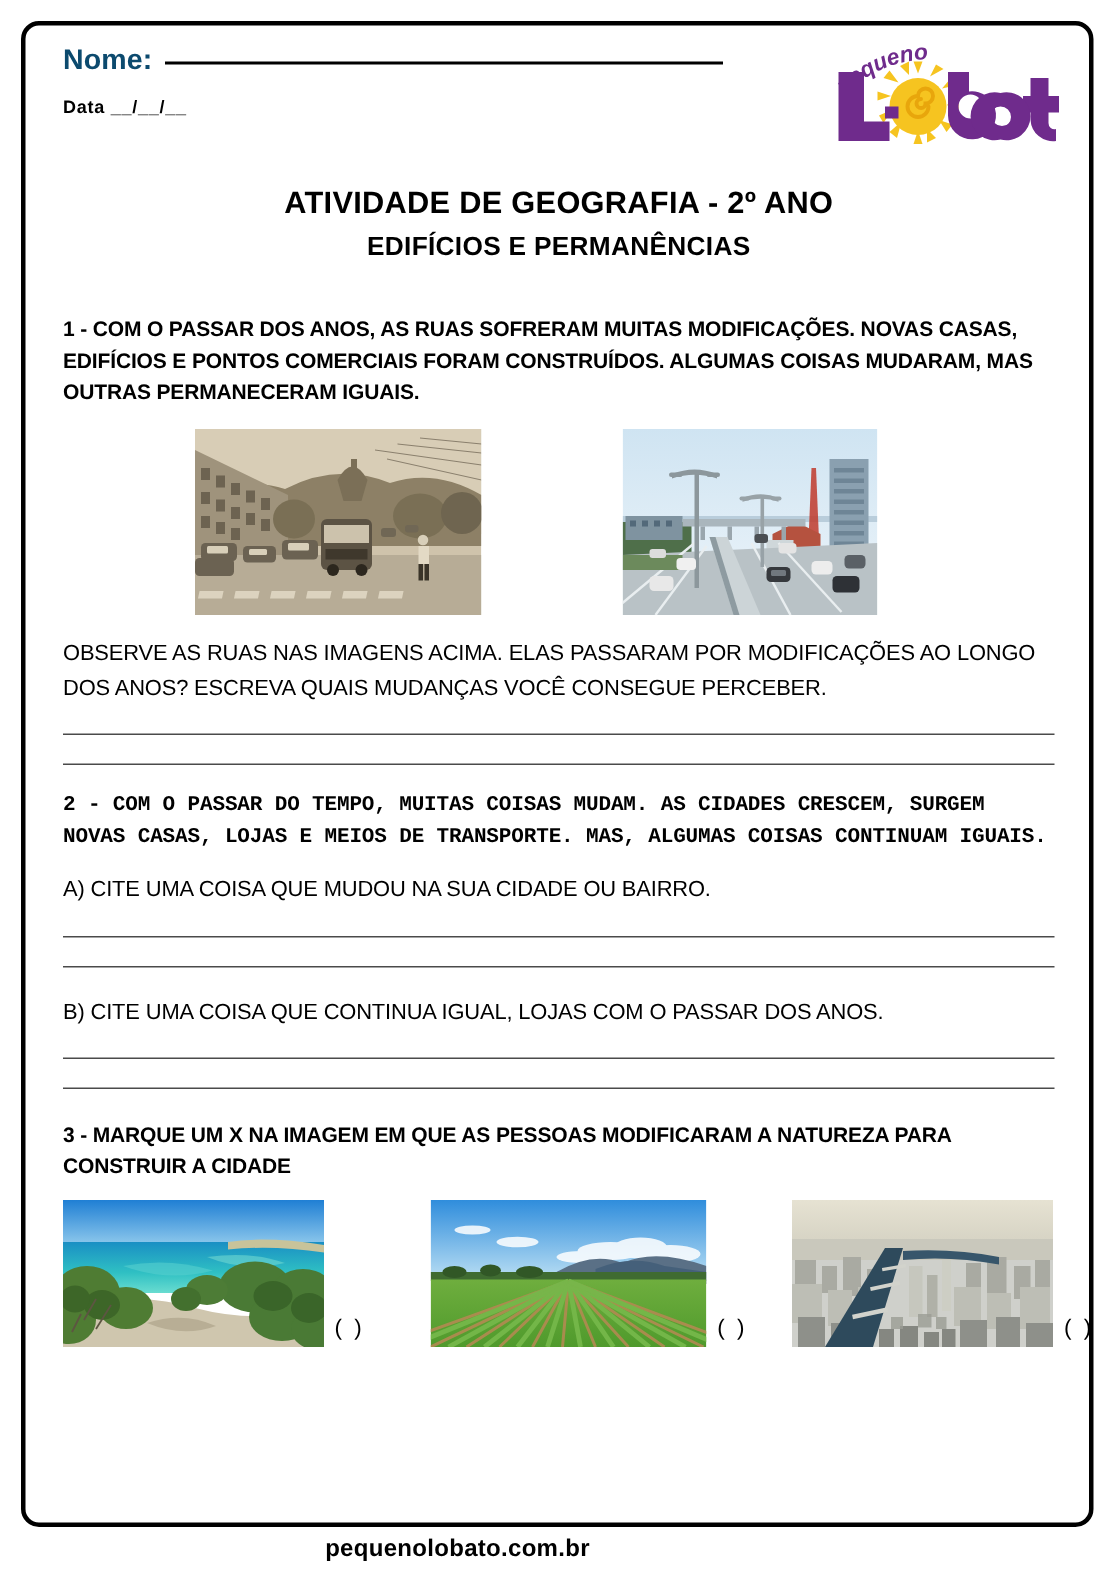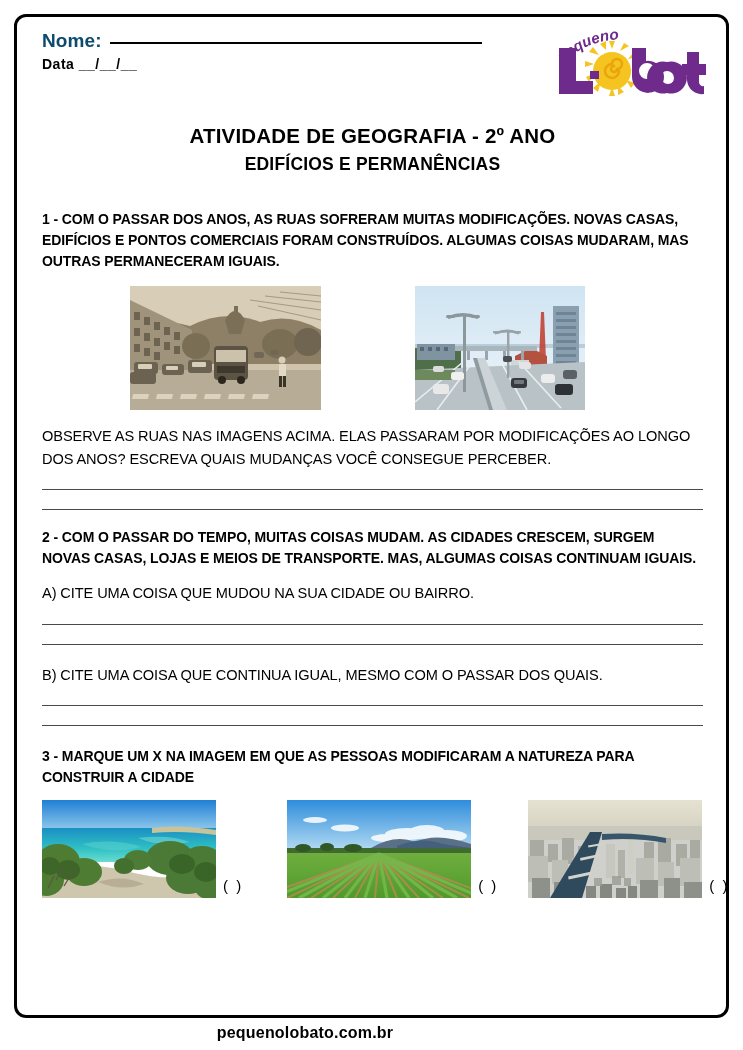--- a/index.html
+++ b/index.html
@@ -49,22 +49,22 @@
   .nome-rule {
     display: inline-block;
     width: 372px;
     border-bottom: 2px solid #000;
     margin-left: 8px;
     position: relative;
     top: -3px;
   }
 
   .data-line {
-    margin-top: 4px;
-    font-size: 14px;
+    margin-top: 12px;
+    font-size: 12px;
     font-weight: bold;
     color: #000;
     letter-spacing: 0.5px;
   }
 
   
   .logo {
     position: absolute;
     right: -4px;
     top: -4px;
@@ -132,21 +132,21 @@
   }
 
   .txt-after-imgs { margin-top: 15px; }
 
   .rule {
     border-bottom: 1.6px solid #4a4a4a;
     width: 100%;
     margin-top: 19px;
   }
 
-  .q2 { margin-top: 17px; }
+  .q2 { margin-top: 17px; font-family: Liberation Mono, monospace; }
   .qa { margin-top: 13px; }
   .qb { margin-top: 19px; }
   .q3 { margin-top: 20px; }
 
   
   .img-row-3 {
     margin-top: 12px;
     display: flex;
     align-items: flex-end;
   }
@@ -429,21 +429,21 @@
 
   <div class="rule"></div>
   <div class="rule"></div>
 
   <div class="q-bold q2">2 - COM O PASSAR DO TEMPO, MUITAS COISAS MUDAM. AS CIDADES CRESCEM, SURGEM NOVAS CASAS, LOJAS E MEIOS DE TRANSPORTE. MAS, ALGUMAS COISAS CONTINUAM IGUAIS.</div>
 
   <div class="q-reg qa">A) CITE UMA COISA QUE MUDOU NA SUA CIDADE OU BAIRRO.</div>
   <div class="rule"></div>
   <div class="rule"></div>
 
-  <div class="q-reg qb">B) CITE UMA COISA QUE CONTINUA IGUAL, MESMO COM O PASSAR DOS QUAIS.</div>
+  <div class="q-reg qb">B) CITE UMA COISA QUE CONTINUA IGUAL, LOJAS COM O PASSAR DOS ANOS.</div>
   <div class="rule"></div>
   <div class="rule"></div>
 
   <div class="q-bold q3">3 - MARQUE UM X NA IMAGEM EM QUE AS PESSOAS MODIFICARAM A NATUREZA PARA CONSTRUIR A CIDADE</div>
 
   <div class="img-row-3">
 
     <div class="choice choice-gap-a">
       <div class="photo-choice">
         <svg width="174" height="98" viewBox="0 0 174 98">

